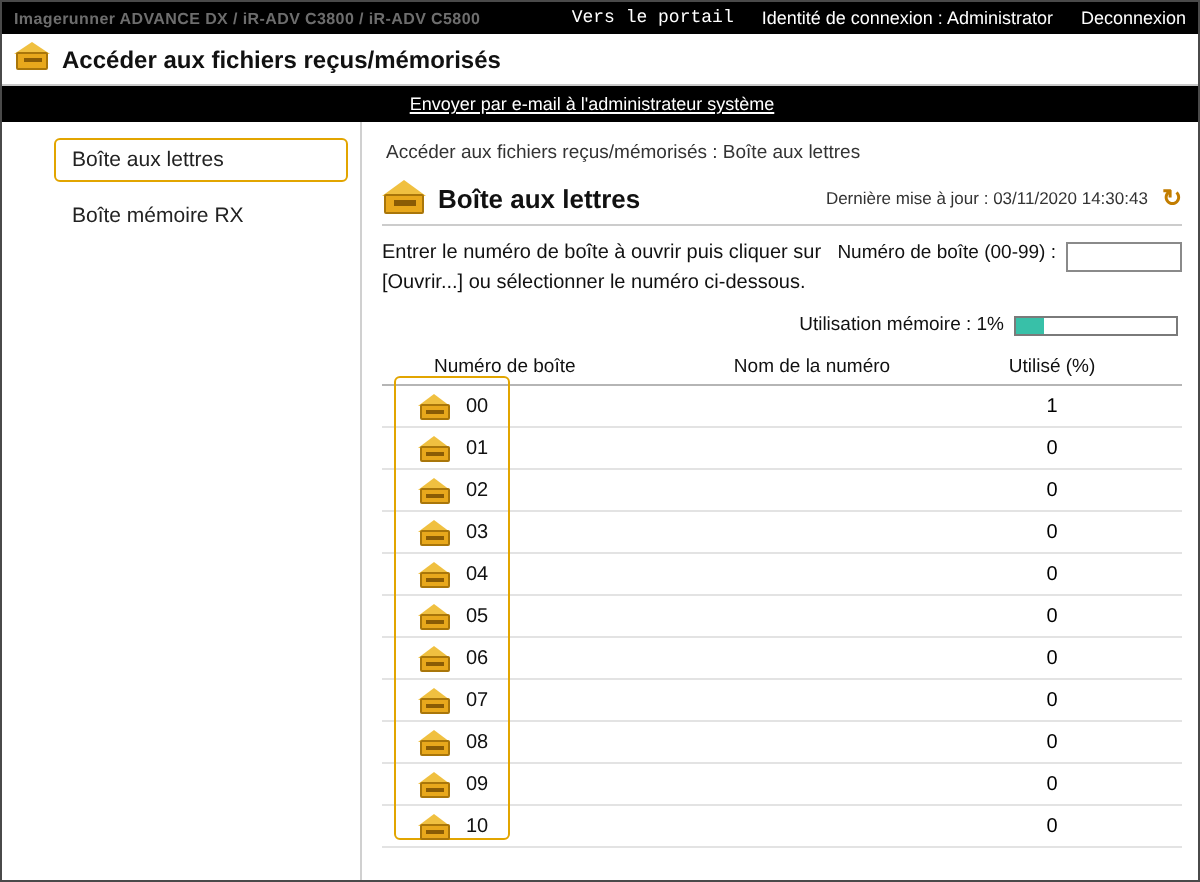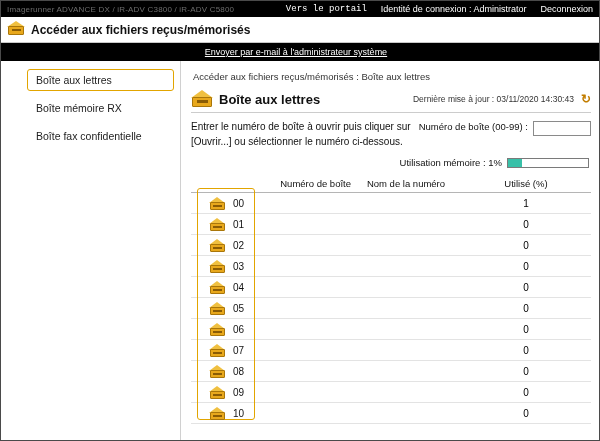--- a/index.html
+++ b/index.html
@@ -28,20 +28,21 @@
     display:flex;
     align-items:center;
     padding:0 6px;
     position:relative;
   }
   .topbar-left {
     color:#6d6d6d;
     font-size:8px;
     letter-spacing:.2px;
     white-space:nowrap;
+    font-weight:bold;
   }
   .topbar-right {
     margin-left:auto;
     display:flex;
     align-items:center;
     gap:14px;
     white-space:nowrap;
     font-size:9px;
   }
   .topbar-right span { color:#ffffff; }
@@ -203,21 +204,21 @@
     font-size:10px;
   }
   table.boxes th {
     font-weight:normal;
     font-size:9.5px;
     color:#111;
     border-bottom:1px solid #b5b5b5;
     padding:2px 0 3px 0;
     text-align:center;
   }
-  table.boxes th.c1 { width:160px; text-align:right; padding-left:26px; }
+  table.boxes th.c1 { width:160px; text-align:left; padding-left:26px; }
   table.boxes th.c2 { width:auto; }
   table.boxes th.c3 { width:130px; }
   table.boxes td {
     border-bottom:1px solid #e3e3e3;
     height:21px;
     padding:0;
     vertical-align:middle;
   }
   td.c1 { padding-left:8px; }
   td.c3 { text-align:center; font-size:10px; }
@@ -313,23 +314,20 @@
 
   <div class="body">
 
     <div class="sidebar">
       <div class="side-item selected">
         <span>Boîte aux lettres</span>
       </div>
       <div class="side-item">
         <span>Boîte mémoire RX</span>
       </div>
-      <div class="side-item">
-        <span>Boîte fax confidentielle</span>
-      </div>
     </div>
 
     <div class="main">
 
       <div class="breadcrumb">Accéder aux fichiers reçus/mémorisés : Boîte aux lettres</div>
 
       <div class="section-head">
         <span class="section-icon">
           <span class="mbox big"><span class="lid"></span><span class="base"></span><span class="slot"></span></span>
         </span>

